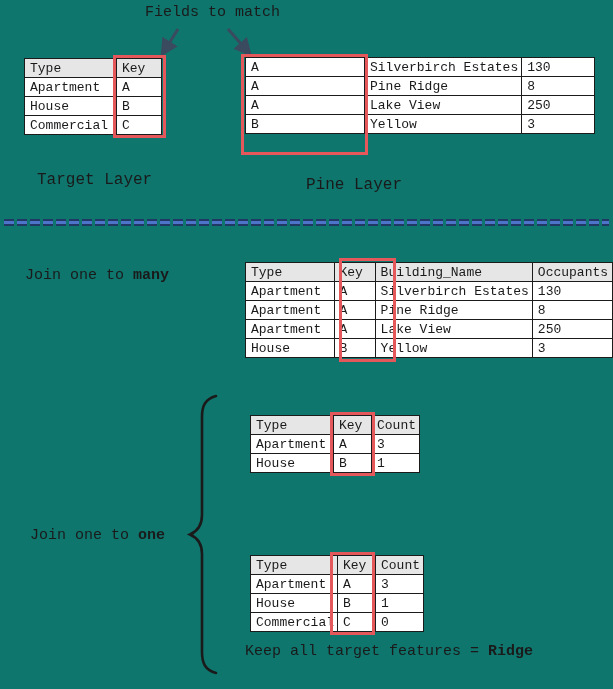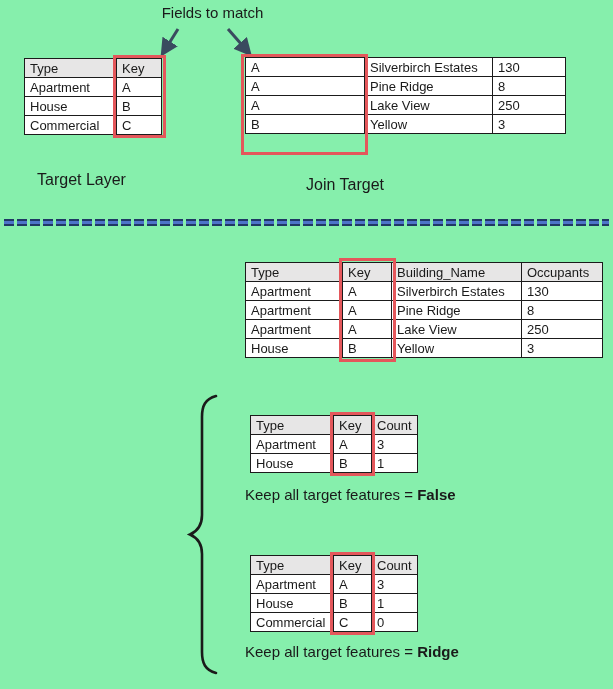--- a/index.html
+++ b/index.html
@@ -9,22 +9,22 @@
     --divider-mid:#4d74c8;
     --arrow-color:#3a4a5f;
     --brace-color:#1a1a1a;
     --table-border:#1b1b1b;
   }
   *{margin:0;padding:0;box-sizing:border-box;}
   html,body{background:#fff;}
   .canvas{
     position:relative;
     width:613px;height:689px;
-    background:#86efac;
-    font-family:Liberation Sans, sans-serif;
+    background:#0f766e;
+    font-family:Liberation Mono, monospace;
     color:#1a1a1a;
     overflow:hidden;
   }
   .abs{position:absolute;}
   .lbl{font-size:15px;white-space:nowrap;}
   .lbl-lg{font-size:16px;white-space:nowrap;}
   .bold{font-weight:bold;}
   table.dt{
     border-collapse:collapse;
     table-layout:fixed;
@@ -126,28 +126,31 @@
         <td>B</td>
         <td>Yellow</td>
         <td>3</td>
       </tr>
     </tbody>
       </table>
     <div class="red-box" style="left:-4px;top:-3px;width:127px;height:101px;"></div>
   </div>
 
   <div class="abs lbl-lg" style="left:27px;top:171px;margin-left:10px;">Target Layer</div>
-  <div class="abs lbl-lg" style="left:306px;top:176px;">Join Target</div>
+  <div class="abs lbl-lg" style="left:306px;top:176px;">Pine Layer</div>
 
   <div class="divider">
     <div class="stripe s-dark"></div>
     <div class="stripe s-mid"></div>
     <div class="stripe s-dark"></div>
   </div>
 
+  <div class="abs lbl" style="left:25px;top:267px;">
+    <span>Join one to </span><span class="bold">many</span>
+  </div>
 
   <div class="tbl-wrap" style="left:245px;top:262px;">
     <table class="dt">
       <colgroup>
           <col style="width:97px">
           <col style="width:49px">
           <col style="width:130px">
           <col style="width:81px">
         </colgroup>
       <tbody>
@@ -183,20 +186,23 @@
       </tr>
     </tbody>
       </table>
     <div class="red-box" style="left:94px;top:-4px;width:57px;height:104px;"></div>
   </div>
 
   <svg class="abs" style="left:186px;top:393px;" width="36" height="283">
     <path d="M 30 3 C 19 6 16 13 16 24 L 16 122 C 16 132 12 138 4 141.5 C 12 145 16 151 16 161 L 16 259 C 16 270 19 277 30 280" fill="none" stroke="#1a1a1a" stroke-width="2.6" stroke-linecap="round"></path>
   </svg>
 
+  <div class="abs lbl" style="left:30px;top:527px;">
+    <span>Join one to </span><span class="bold">one</span>
+  </div>
 
   <div class="tbl-wrap" style="left:250px;top:415px;">
     <table class="dt">
       <colgroup>
           <col style="width:83px">
           <col style="width:38px">
           <col style="width:46px">
         </colgroup>
       <tbody>
           <tr>
@@ -212,23 +218,20 @@
       <tr>
         <td>House</td>
         <td>B</td>
         <td>1</td>
       </tr>
     </tbody>
       </table>
     <div class="red-box" style="left:80px;top:-3px;width:45px;height:64px;"></div>
   </div>
 
-  <div class="abs lbl" style="left:245px;top:486px;">
-    <span>Keep all target features = </span><span class="bold">False</span>
-  </div>
 
   <div class="tbl-wrap" style="left:250px;top:555px;">
     <table class="dt">
       <colgroup>
           <col style="width:83px">
           <col style="width:38px">
           <col style="width:46px">
         </colgroup>
       <tbody>
           <tr>

